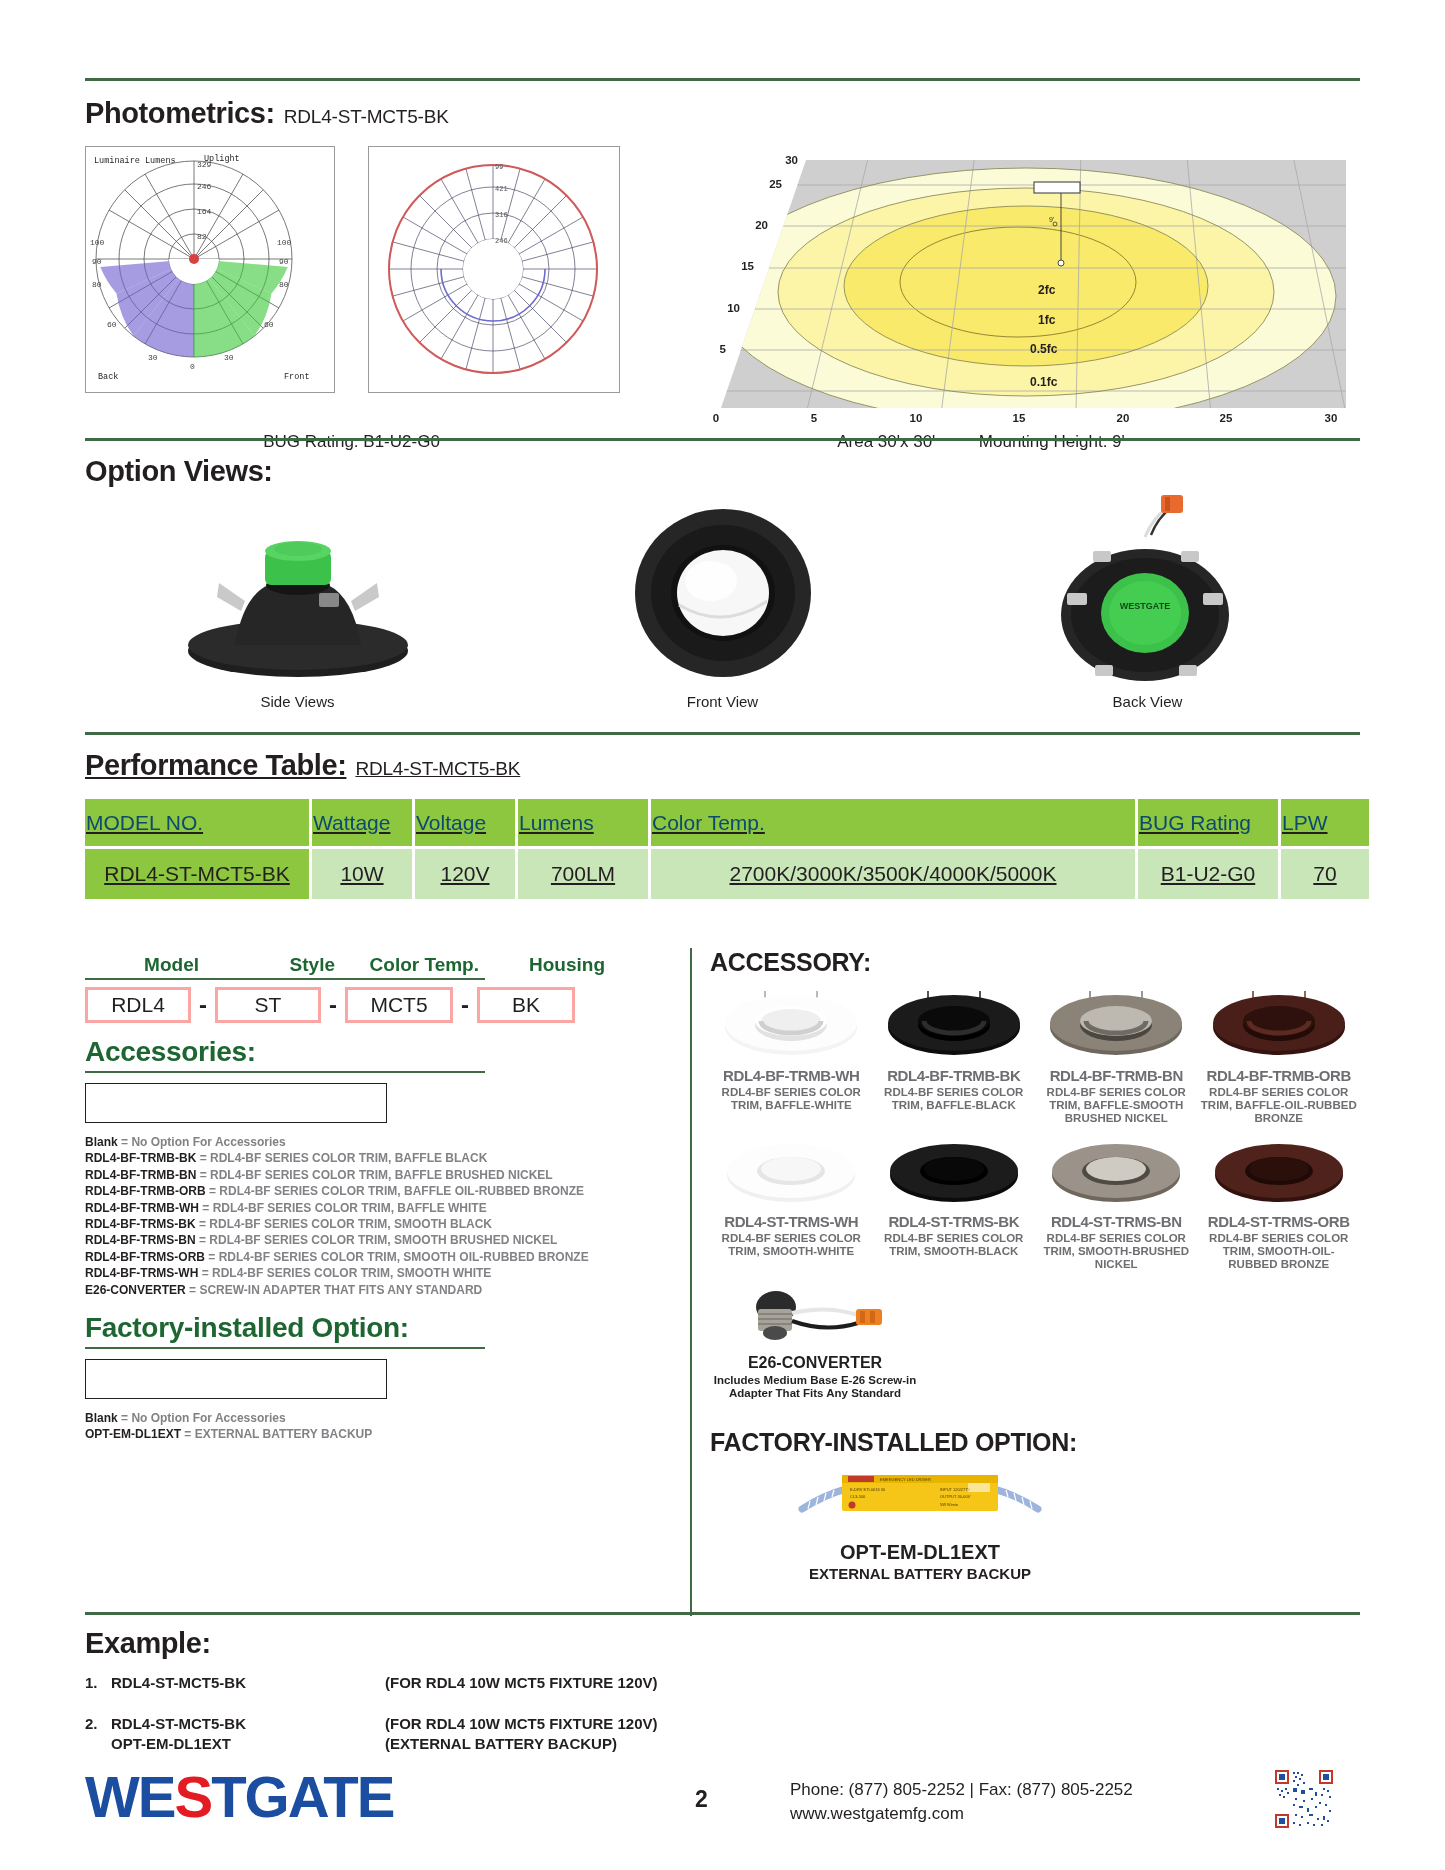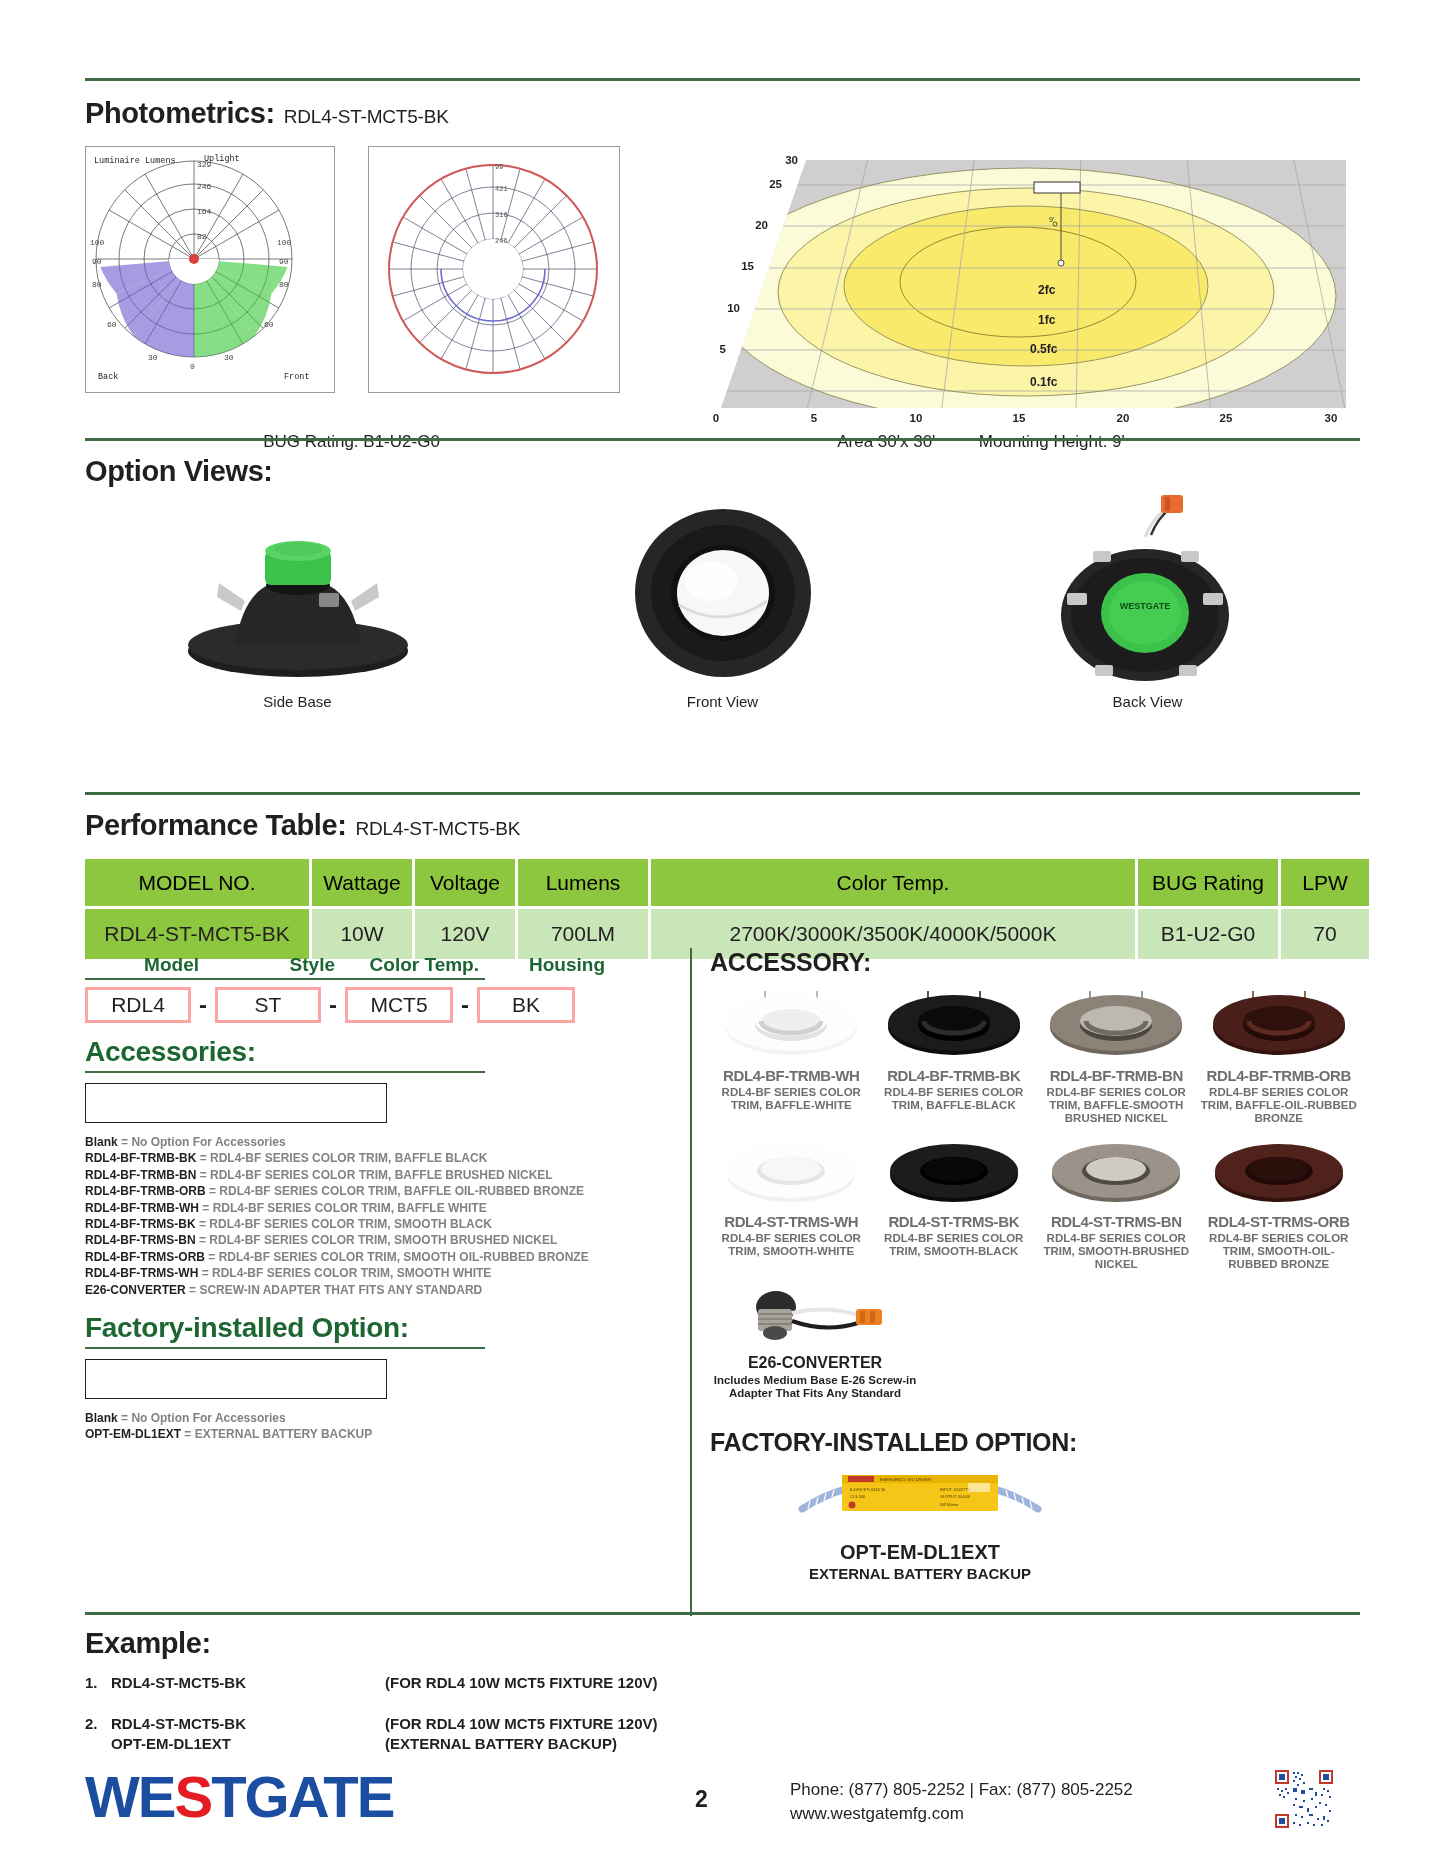--- a/index.html
+++ b/index.html
@@ -30,24 +30,24 @@
   .iso-cap span{display:inline-block;}
   .iso-cap .gap{width:34px;}
 
   
   #otherviews{position:absolute;left:85px;top:438px;width:1275px;}
   .views-row{display:flex;margin-top:12px;}
   .view-cell{width:425px;text-align:center;}
   .view-cap{font-size:15px;margin-top:8px;color:#231f20;}
 
   
-  #perftable{position:absolute;left:85px;top:792px;width:1275px;}
+  #perftable{position:absolute;left:85px;top:732px;width:1275px;text-decoration:underline;}
   #perftable .rule{width:1275px;}
   table.perf{border-collapse:separate;border-spacing:3px 3px;width:1275px;margin-top:14px;margin-left:-3px;table-layout:fixed;}
-  table.perf th{background:#8dc63f;font-size:21px;font-weight:normal;color:#000000;height:45px;text-align:center;}
+  table.perf th{background:#8dc63f;font-size:21px;font-weight:normal;color:#0c4a6e;height:45px;text-align:left;}
   table.perf td{background:#c8e6b8;font-size:21px;color:#231f20;height:48px;text-align:center;}
   table.perf td.model{background:#8dc63f;font-weight:normal;}
 
   
   #ordering{position:absolute;left:85px;top:948px;width:1275px;height:670px;}
   #ord-divider{position:absolute;left:605px;top:0;width:2px;height:668px;background:#3e6b44;}
   .ord-left{position:absolute;left:0;top:0;width:600px;}
   .ord-right{position:absolute;left:625px;top:0;width:650px;}
 
   .sample-title{font-size:47px;color:#a7a9ac;letter-spacing:-1px;line-height:1;}
@@ -314,21 +314,21 @@
             <path d="M62 140 Q70 92 95 80 L155 80 Q180 92 188 140 Z" fill="#262626"></path>
             <ellipse cx="125" cy="80" rx="32" ry="10" fill="#151515"></ellipse>
             <rect x="92" y="46" width="66" height="34" rx="6" fill="#3cc24a"></rect>
             <ellipse cx="125" cy="46" rx="33" ry="10" fill="#57d463"></ellipse>
             <ellipse cx="125" cy="44" rx="24" ry="7" fill="#4ecb5a"></ellipse>
             <path d="M72 96 L46 78 L44 92 L68 106 Z" fill="#c9c9c9"></path>
             <path d="M178 96 L204 78 L206 92 L182 106 Z" fill="#c9c9c9"></path>
             <rect x="146" y="88" width="20" height="14" rx="2" fill="#888"></rect>
           </svg>
         </div>
-        <div class="view-cap">Side Base</div>
+        <div class="view-cap">Side Views</div>
       </div>
 
       <div class="view-cell">
         <div style="height:185px;display:flex;align-items:center;justify-content:center;">
           <svg width="180" height="172" viewBox="0 0 180 172">
             <ellipse cx="90" cy="86" rx="88" ry="84" fill="#262626"></ellipse>
             <ellipse cx="90" cy="86" rx="72" ry="68" fill="#1a1a1a"></ellipse>
             <ellipse cx="90" cy="86" rx="52" ry="48" fill="#111"></ellipse>
             <ellipse cx="90" cy="86" rx="46" ry="43" fill="#f7f7f7"></ellipse>
             <ellipse cx="78" cy="74" rx="26" ry="20" fill="#ffffff" opacity="0.85"></ellipse>

